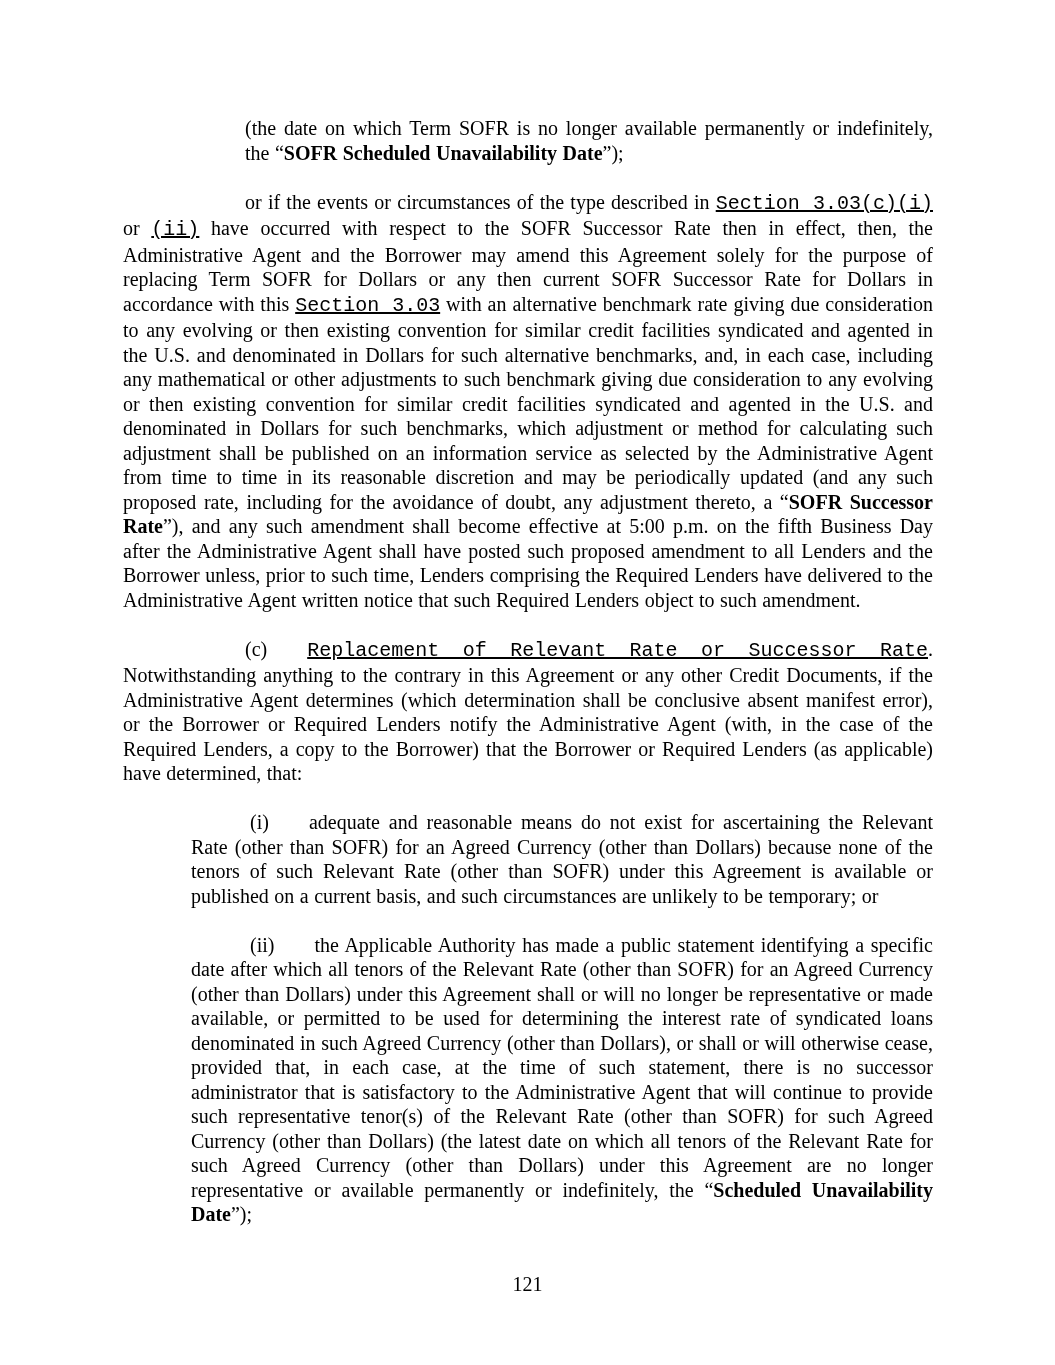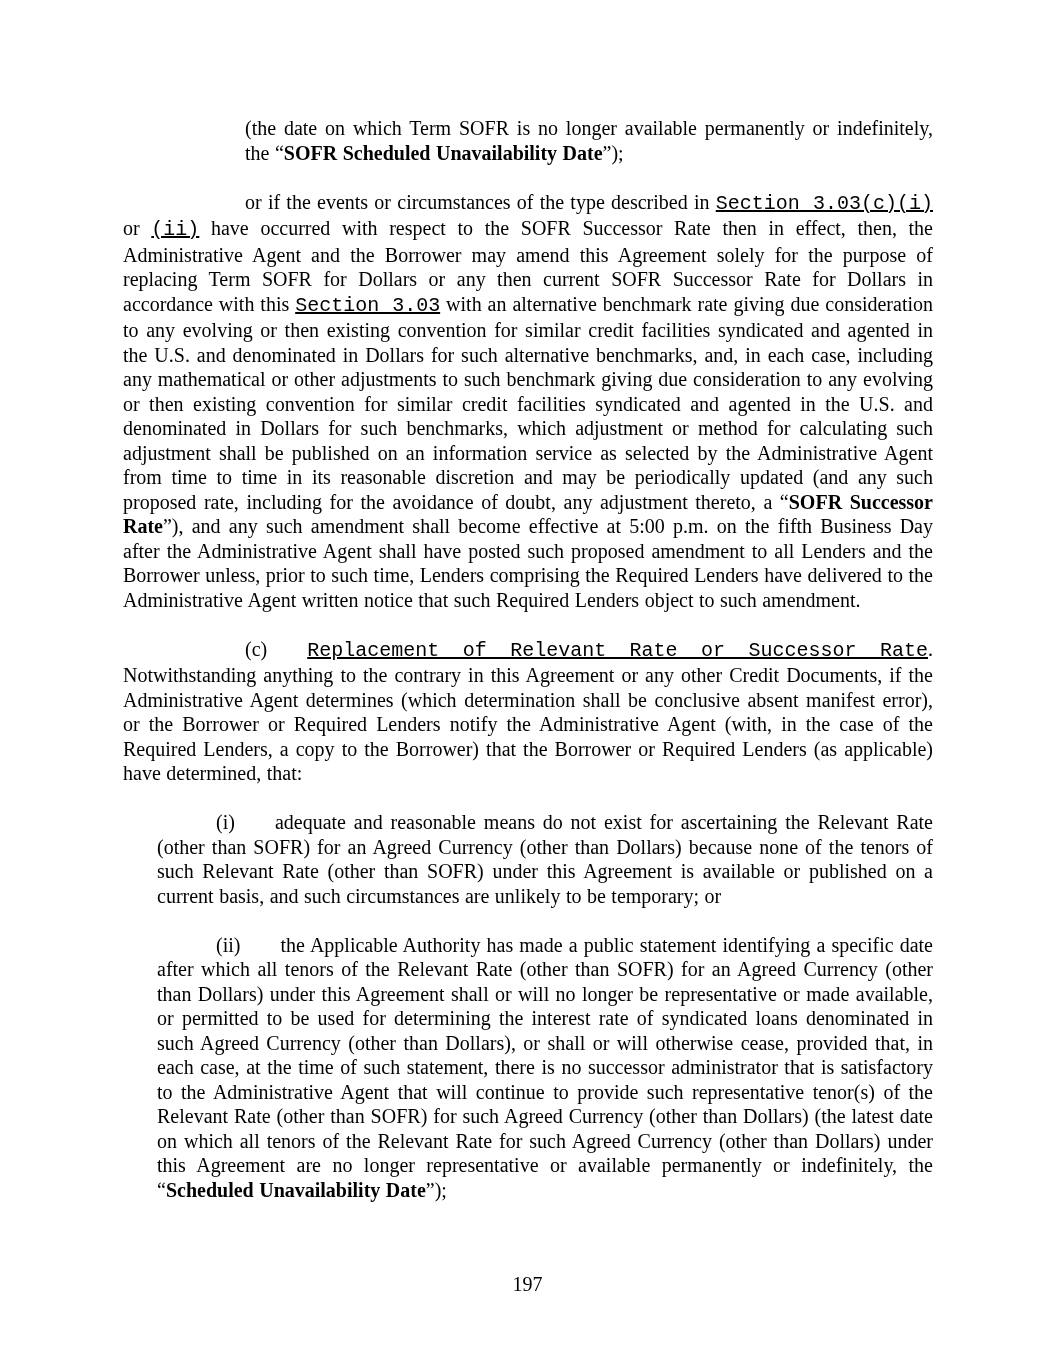--- a/index.html
+++ b/index.html
@@ -28,21 +28,21 @@
   
   .para.hanging-block {
     margin-left: 122px;
   }
   
   .para.body-indent {
     text-indent: 122px;
   }
   
   .para.list-indent {
-    margin-left: 34px;
+    margin-left: 68px;
     text-indent: 59px;
   }
   .b { font-weight: bold; }
   .u { text-decoration: underline; font-family: Liberation Mono, monospace; }
   .tab { display: inline-block; width: 40px; text-indent: 0; }
   .page-number {
     position: absolute;
     left: 0;
     top: 1272px;
     width: 1055px;
@@ -58,14 +58,14 @@
   <p class="para hanging-block"><span>(the date on which Term SOFR is no longer available permanently or indefinitely, the “</span><span class="b">SOFR Scheduled Unavailability Date</span><span>”);</span></p>
 
   <p class="para body-indent"><span>or if  the events or circumstances of the type described in </span><span class="u">Section 3.03(c)(i)</span><span> or </span><span class="u">(ii)</span><span> have occurred with respect to the SOFR Successor Rate then in effect, then, the Administrative Agent and the Borrower  may amend this Agreement solely for the purpose of replacing Term SOFR for Dollars or any then current SOFR Successor Rate for Dollars in accordance with this </span><span class="u">Section 3.03</span><span> with an alternative benchmark rate giving due consideration to any evolving or then existing convention for similar credit facilities syndicated and agented in the U.S. and denominated in Dollars for such alternative benchmarks, and, in each case, including any mathematical or other adjustments to such benchmark giving due consideration to any evolving or then existing convention for similar credit facilities syndicated and agented in the U.S. and denominated in Dollars for such benchmarks, which adjustment or method for calculating such adjustment shall be published on an information service as selected by the Administrative Agent from time to time in its reasonable discretion and may be periodically updated (and any such proposed rate, including for the avoidance of doubt, any adjustment thereto, a “</span><span class="b">SOFR Successor Rate</span><span>”), and any such amendment shall become effective at 5:00 p.m. on the fifth Business Day after the Administrative Agent shall have posted such proposed amendment to all Lenders and the Borrower unless, prior to such time, Lenders comprising the Required Lenders have delivered to the Administrative Agent written notice that such Required Lenders object to such amendment.</span></p>
 
   <p class="para body-indent"><span>(c)</span><span class="tab"></span><span class="u">Replacement of Relevant Rate or Successor Rate</span><span>.  Notwithstanding anything to the contrary in this Agreement or any other Credit Documents, if the Administrative Agent determines (which determination shall be conclusive absent manifest error), or the Borrower or Required Lenders notify the Administrative Agent (with, in the case of the Required Lenders, a copy to the Borrower) that the Borrower or Required Lenders (as applicable) have determined, that:</span></p>
 
   <p class="para list-indent"><span>(i)</span><span class="tab"></span><span>adequate and reasonable means do not exist for ascertaining the Relevant Rate (other than SOFR) for an Agreed Currency (other than Dollars) because none of the tenors of such Relevant Rate (other than SOFR) under this Agreement is available or published on a current basis, and such circumstances are unlikely to be temporary; or</span></p>
 
   <p class="para list-indent"><span>(ii)</span><span class="tab"></span><span>the Applicable Authority has made a public statement identifying a specific date after which all tenors of the Relevant Rate (other than SOFR) for an Agreed Currency (other than Dollars) under this Agreement shall or will no longer be representative or made available, or permitted to be used for determining the interest rate of syndicated loans denominated in such Agreed Currency (other than Dollars), or shall or will otherwise cease, provided that, in each case, at the time of such statement, there is no successor administrator that is satisfactory to the Administrative Agent that will continue to provide such representative tenor(s) of the Relevant Rate (other than SOFR) for such Agreed Currency (other than Dollars) (the latest date on which all tenors of the Relevant Rate for such Agreed Currency (other than Dollars) under this Agreement  are no longer representative or available permanently or indefinitely, the “</span><span class="b">Scheduled Unavailability Date</span><span>”);</span></p>
 
-  <div class="page-number">197</div>
+  <div class="page-number">121</div>
 </div>
 
 </body></html>

